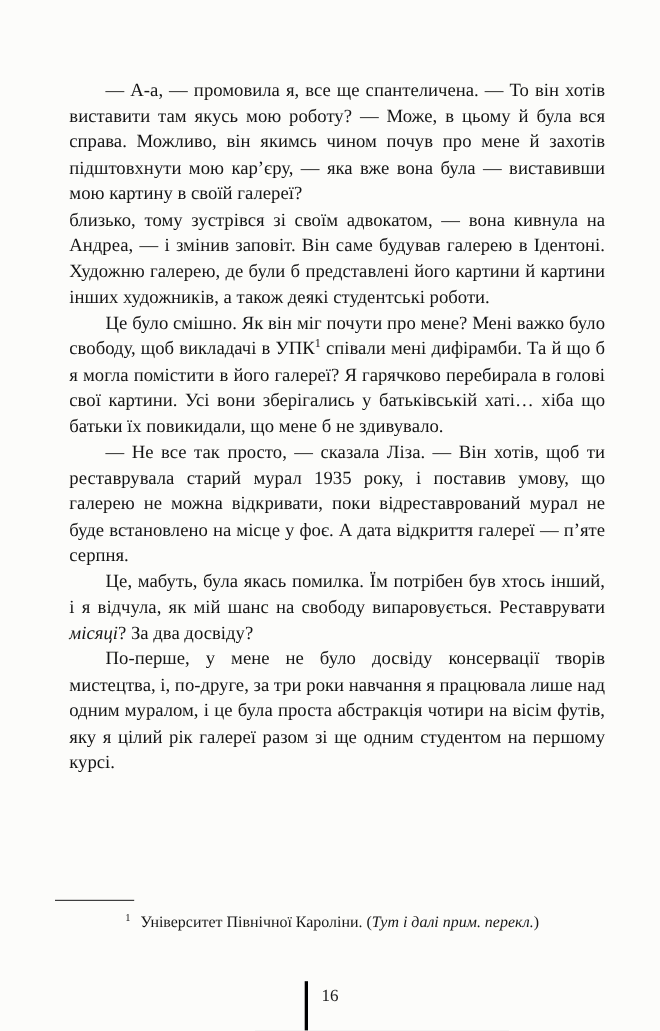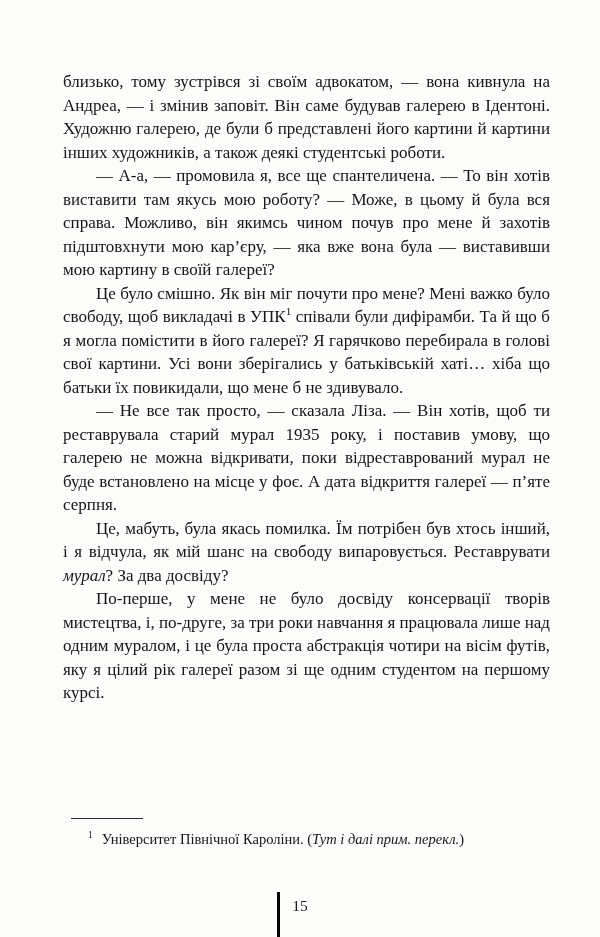--- a/index.html
+++ b/index.html
@@ -25,23 +25,24 @@
   .para { margin: 0; }
   .para.indent { text-indent: 33px; }
   .italic { font-style: italic; }
   sup.fn-ref {
     font-size: 11px;
     line-height: 0;
     vertical-align: super;
   }
   .footnote-area {
     position: absolute;
-    left: 71px;
+    left: 50px;
     top: 818px;
     width: 487px;
+    text-align: center;
   }
   .footnote-rule {
     width: 72px;
     height: 0;
     border-top: 1.5px solid #2a2a2a;
     margin-bottom: 11px;
   }
   .footnote {
     font-size: 14.5px;
     line-height: 19px;
@@ -71,29 +72,29 @@
     height: 45px;
     background: #000;
   }
 </style>
 </head>
 <body>
 
 <div class="page">
 
   <div class="text-block" id="paragraphs">
+      <p class="para indent"><span>— А-а, — промовила я, все ще спантеличена. — То він хотів виставити там якусь мою роботу? — Може, в цьому й була вся справа. Можливо, він якимсь чином почув про мене й захотів підштовхнути мою кар’єру, — яка вже вона була — виставивши мою картину в своїй галереї?</span></p>
       <p class="para"><span>близько, тому зустрівся зі своїм адвокатом, — вона кивнула на Андреа, — і змінив заповіт. Він саме будував галерею в Ідентоні. Художню галерею, де були б представлені його картини й картини інших художників, а також деякі студентські роботи.</span></p>
-      <p class="para indent"><span>— А-а, — промовила я, все ще спантеличена. — То він хотів виставити там якусь мою роботу? — Може, в цьому й була вся справа. Можливо, він якимсь чином почув про мене й захотів підштовхнути мою кар’єру, — яка вже вона була — виставивши мою картину в своїй галереї?</span></p>
-      <p class="para indent"><span>Це було смішно. Як він міг почути про мене? Мені важко було свободу, щоб викладачі в УПК</span><sup class="fn-ref">1</sup><span> співали були дифірамби. Та й що б я могла помістити в його галереї? Я гарячково перебирала в голові свої картини. Усі вони зберігались у батьківській хаті… хіба що батьки їх повикидали, що мене б не здивувало.</span></p>
+      <p class="para indent"><span>Це було смішно. Як він міг почути про мене? Мені важко було свободу, щоб викладачі в УПК</span><sup class="fn-ref">1</sup><span> співали мені дифірамби. Та й що б я могла помістити в його галереї? Я гарячково перебирала в голові свої картини. Усі вони зберігались у батьківській хаті… хіба що батьки їх повикидали, що мене б не здивувало.</span></p>
       <p class="para indent"><span>— Не все так просто, — сказала Ліза. — Він хотів, щоб ти реставрувала старий мурал 1935 року, і поставив умову, що галерею не можна відкривати, поки відреставрований мурал не буде встановлено на місце у фоє. А дата відкриття галереї — п’яте серпня.</span></p>
-      <p class="para indent"><span>Це, мабуть, була якась помилка. Їм потрібен був хтось інший, і я відчула, як мій шанс на свободу випаровується. Реставрувати </span><span class="italic">мурал</span><span>? За два досвіду?</span></p>
+      <p class="para indent"><span>Це, мабуть, була якась помилка. Їм потрібен був хтось інший, і я відчула, як мій шанс на свободу випаровується. Реставрувати </span><span class="italic">місяці</span><span>? За два досвіду?</span></p>
       <p class="para indent"><span>По-перше, у мене не було досвіду консервації творів мистецтва, і, по-друге, за три роки навчання я працювала лише над одним муралом, і це була проста абстракція чотири на вісім футів, яку я цілий рік галереї разом зі ще одним студентом на першому курсі.</span></p>
     </div>
 
   <div class="footnote-area">
     <div class="footnote-rule"></div>
     <div class="footnote" id="footnote"><sup class="fn-marker">1</sup><span>Університет Північної Кароліни. (</span><span class="italic">Тут і далі прим. перекл.</span><span>)</span></div>
   </div>
 
   <div class="spine-mark"></div>
-  <div class="page-number">15</div>
+  <div class="page-number">16</div>
 
 </div>
 
 </body></html>

